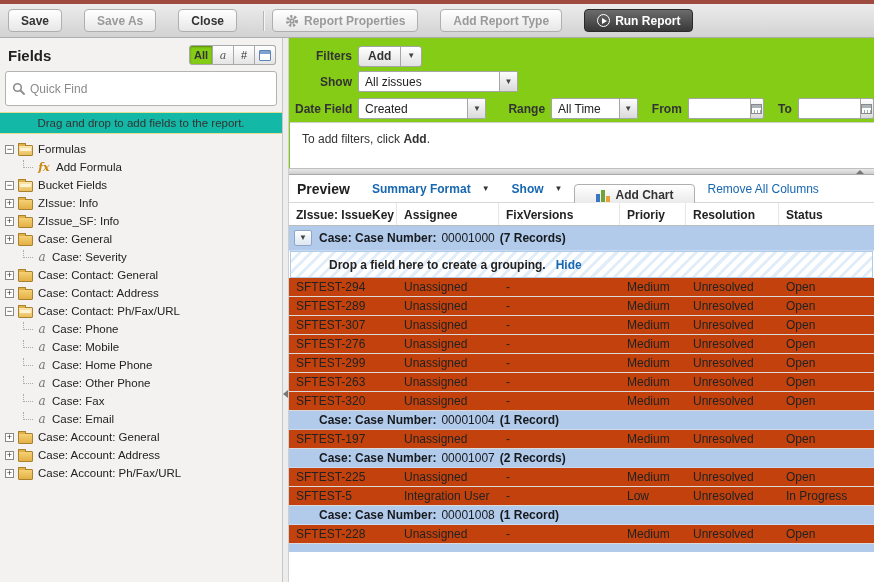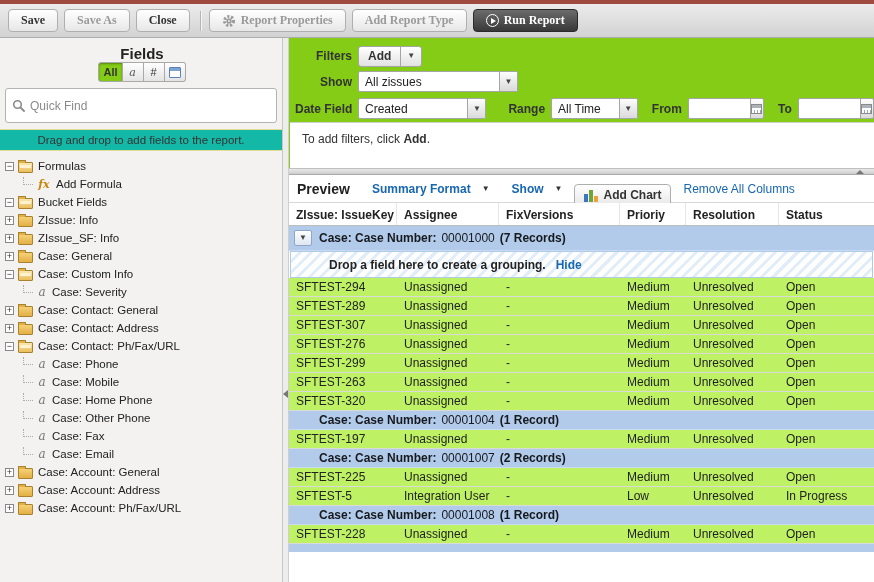--- a/index.html
+++ b/index.html
@@ -11,36 +11,36 @@
   .top-strip { height:4px; background:#9E4A3E; }
   .toolbar { height:34px; background:linear-gradient(#ECECEC,#D2D2D2);
              border-bottom:1px solid #ADADAD; display:flex; align-items:center; padding:0 8px; }
   .btn { display:inline-flex; align-items:center; gap:5px; height:23px; padding:0 12px;
          background:linear-gradient(#FFFFFF,#E7E7E7); border:1px solid #AFAFAF; border-radius:4px;
          font-family:"Liberation Sans",sans-serif; font-size:12px; font-weight:bold; color:#333;
          cursor:pointer; white-space:nowrap; }
   .btn.disabled { color:#9A9A9A; }
   .btn.dark { background:linear-gradient(#6C6C6C,#383838); border-color:#2A2A2A; color:#fff; }
   .tb-sep { width:1px; height:20px; background:#B5B5B5; margin:0 8px 0 4px; box-shadow:1px 0 0 #F5F5F5; }
-  .toolbar .btn { margin-right:6px;font-family:Liberation Serif, serif; }
+  .toolbar .btn { margin-right:22px; }
   .play { width:13px; height:13px; border:1.5px solid #fff; border-radius:50%; position:relative; display:inline-block; }
   .play::before { content:""; position:absolute; left:4px; top:3px; width:0; height:0;
                   border-top:3px solid transparent; border-bottom:3px solid transparent; border-left:5px solid #fff; }
 
   
   .main { display:flex; height:544px; }
   .fields { width:283px; background:#F3F2F1; border-right:1px solid #C6C6C6;
             display:flex; flex-direction:column; overflow:hidden; }
   .vsplit { width:6px; background:#EDEDED; border-right:1px solid #CFCFCF; position:relative; }
   .vsplit .arrow-left { position:absolute; left:0px; top:352px; width:0; height:0;
       border-top:4px solid transparent; border-bottom:4px solid transparent; border-right:5px solid #777; }
   .right { flex:1; min-width:0; display:flex; flex-direction:column; overflow:hidden; }
 
   
-  .fields-hd { display:flex; align-items:center; justify-content:space-between; padding:7px 6px 5px 8px;flex-direction:column; }
+  .fields-hd { display:flex; align-items:center; justify-content:space-between; padding:7px 6px 5px 8px; }
   .fields-title { font-size:15px; font-weight:bold; color:#222; }
   .seg { display:flex; }
   .seg-btn { min-width:21px; height:20px; display:flex; align-items:center; justify-content:center;
              border:1px solid #A9A9A9; border-left:none; background:linear-gradient(#FFF,#E4E4E4);
              font-size:11px; color:#333; cursor:pointer; padding:0 4px; }
   .seg-btn:first-child { border-left:1px solid #A9A9A9; border-radius:3px 0 0 3px; }
   .seg-btn:last-child { border-radius:0 3px 3px 0; }
   .seg-btn.active { background:#84cc16; box-shadow:inset 0 1px 2px rgba(0,0,0,.35); font-weight:bold; }
   .seg-btn.italic { font-family:"DejaVu Serif",serif; font-style:italic; color:#555; }
   .date-type-icon { width:12px; height:11px; border:1px solid #5B82B8; border-radius:1px; position:relative; background:#fff; }
@@ -116,21 +116,21 @@
       border-left:4px solid transparent; border-right:4px solid transparent; border-bottom:4px solid #777; }
 
   
   .preview { flex:1; min-height:0; display:flex; flex-direction:column; overflow:hidden; background:#fff; }
   .pv-toolbar { height:28px; display:flex; align-items:center; padding-left:8px; border-bottom:1px solid #D8D8D8; flex:none; }
   .pv-title { font-size:14px; font-weight:bold; color:#222; margin-right:22px; }
   .pv-link { font-size:12px; color:#1767B1; cursor:pointer; display:inline-flex; align-items:center; gap:5px; }
   .pv-link.bold { font-weight:bold;gap:11px; }
   .pv-link .caret { color:#333; }
   .mr22 { margin-right:22px; } .mr12 { margin-right:12px; }
-  .chart-btn { margin-right:12px; padding:0 9px;margin-top:13px; }
+  .chart-btn { margin-right:12px; padding:0 21px;margin-top:13px; }
   .pv-table { flex:1; min-height:0; overflow:hidden; font-size:12px; }
   .thead { display:grid; grid-template-columns:108px 102px 121px 66px 93px 1fr; height:23px;
            border-bottom:1px solid #BDBDBD; background:#fff; }
   .th { font-weight:bold; color:#222; padding:5px 4px 0 7px; border-right:1px solid #E6E6E6;
         overflow:hidden; white-space:nowrap; }
   .th:last-child { border-right:none; }
   .grp { background:#B2CBEB; display:flex; align-items:center; height:19px; border-bottom:1px solid #C9DAF2;
          padding-left:30px; white-space:nowrap; overflow:hidden; }
   .grp.first { height:25px; position:relative; }
   .grp.partial { height:8px; border-bottom:none; }
@@ -139,21 +139,21 @@
              justify-content:center; cursor:pointer; }
   .grp-label, .grp-count { font-weight:bold; color:#16191D; }
   .grp-value { color:#16191D; margin:0 5px; }
   .grp-count { margin-left:0; }
   .grp-label { margin-right:0; }
   .dropzone { height:27px; margin:0 1px; background:repeating-linear-gradient(135deg,#FFFFFF 0 5px,#E1EDF9 5px 8px);
               border:1px solid #AECBE8; display:flex; align-items:center; padding-left:38px; }
   .dz-text { font-size:12px; font-weight:bold; color:#222;text-align:right; }
   .dz-hide { font-size:12px; font-weight:bold; color:#1767B1; margin-left:10px; cursor:pointer; }
   .row { display:grid; grid-template-columns:108px 102px 121px 66px 93px 1fr; height:19px;
-         border-bottom:1px solid #DADADA; background:#bef264; }
+         border-bottom:1px solid #DADADA; background:#c2410c; }
   .cell { color:#222; padding:2px 4px 0 7px; overflow:hidden; white-space:nowrap; }
 
   .gear-svg, .chart-svg, .search-svg { display:block; }
 </style>
 </head>
 <body>
 
 <div class="app">
   <div class="top-strip"></div>
 
@@ -234,26 +234,20 @@
     <span class="expander plus"></span>
 
     <span class="tree-icon folder-icon"></span>
     <span class="tree-label">ZIssue_SF: Info</span>
   </div>
           <div class="tree-row">
     <span class="expander plus"></span>
 
     <span class="tree-icon folder-icon"></span>
     <span class="tree-label">Case: General</span>
-  </div>
-          <div class="tree-row">
-    <span class="expander minus"></span>
-
-    <span class="tree-icon folder-open-icon"></span>
-    <span class="tree-label">Case: Custom Info</span>
   </div>
           <div class="tree-row child">
 
     <span class="connector"></span>
     <span class="tree-icon text-icon"></span>
     <span class="tree-label">Case: Severity</span>
   </div>
           <div class="tree-row">
     <span class="expander plus"></span>
 

